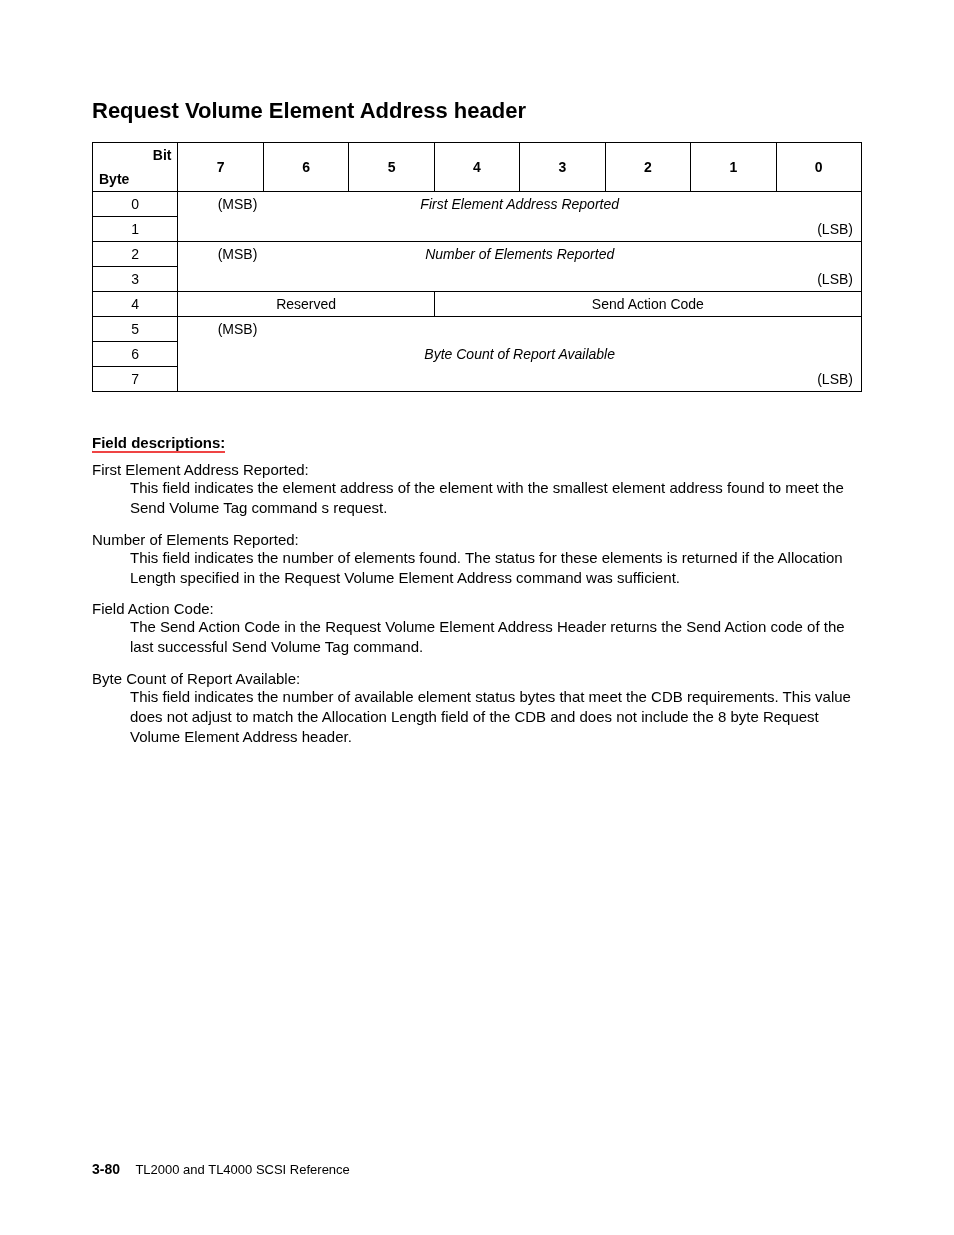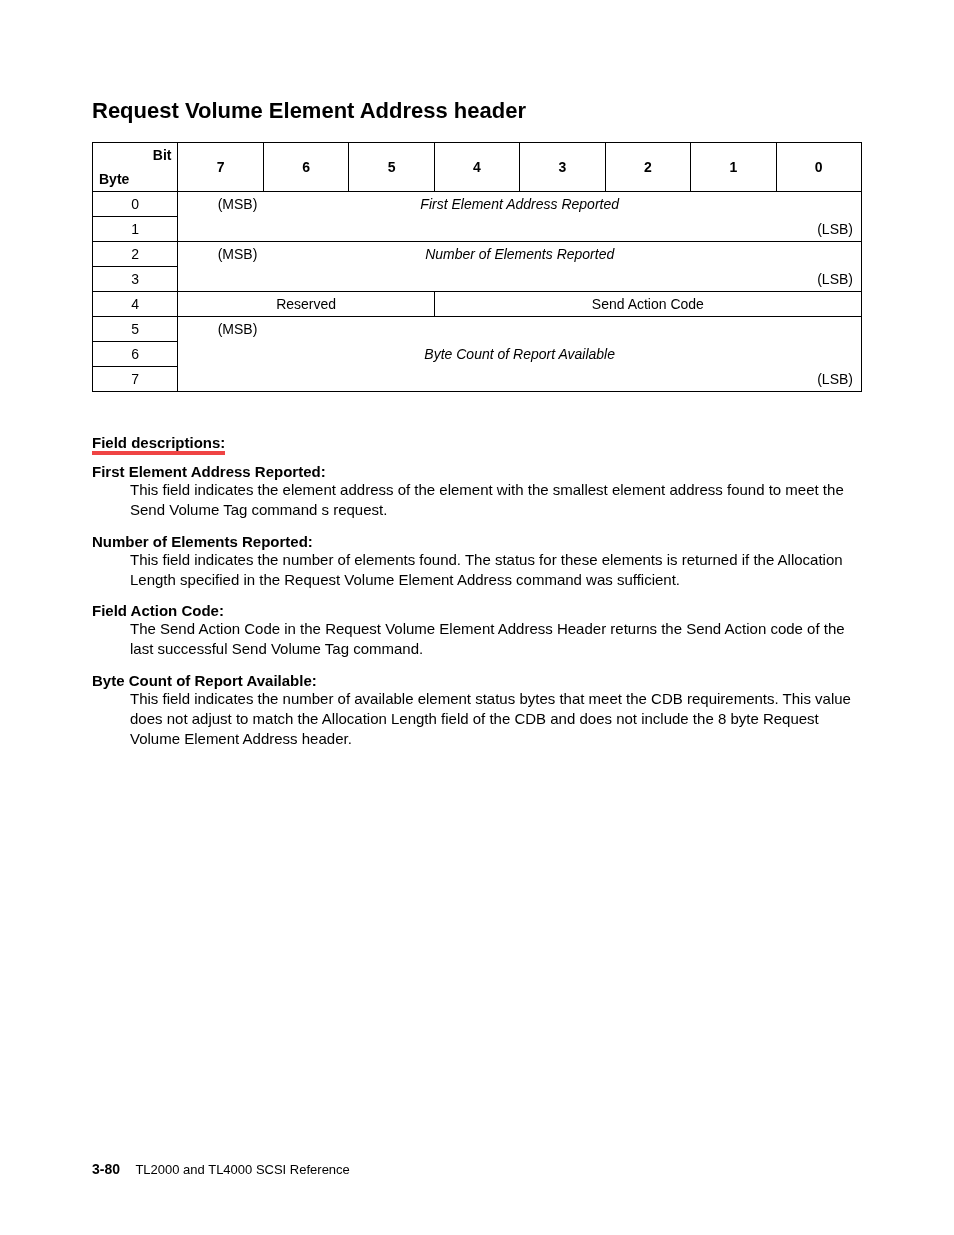--- a/index.html
+++ b/index.html
@@ -68,30 +68,30 @@
     table.bit-table .no-top {
       border-top: none;
       margin-left: 16px;
     }
     table.bit-table .no-bottom {
       border-bottom: none;
     }
     .field-desc-heading {
       font-weight: bold;
       font-size: 15px;
-      border-bottom: 4px solid #ef4444;
+      border-bottom: 2px solid #ef4444;
       display: inline-block;
       margin-top: 42px;
       margin-bottom: 8px;
     }
     .field-item {
       margin-bottom: 12px;
     }
     .field-name {
-      font-weight: bold;
+      font-weight: normal;
       font-size: 15px;
       margin-bottom: 0;
     }
     .field-text {
       font-size: 15px;
       line-height: 1.35;
       margin-left: 38px;
     }
     .footer {
       position: absolute;

